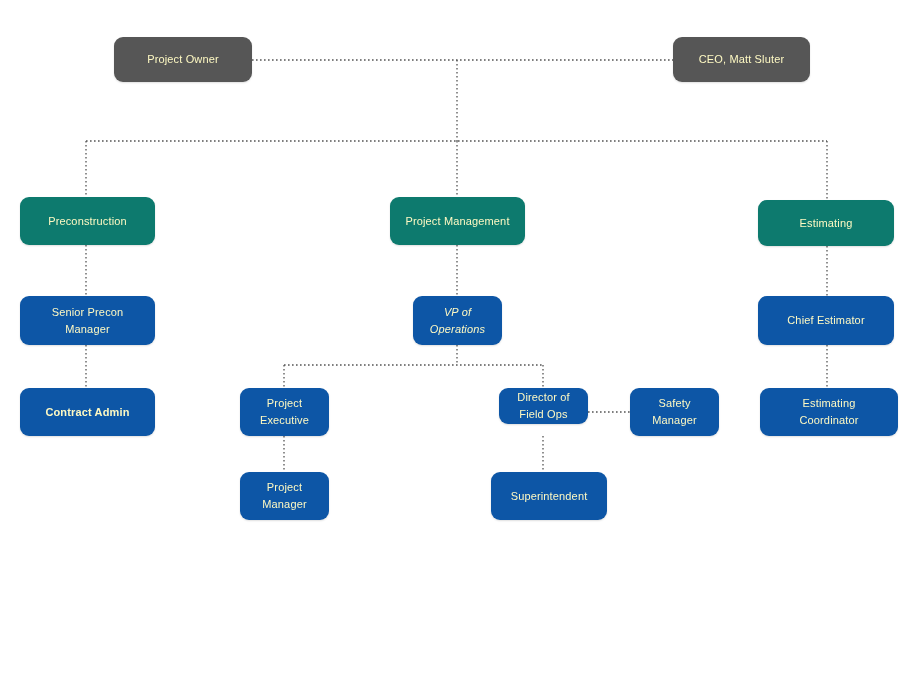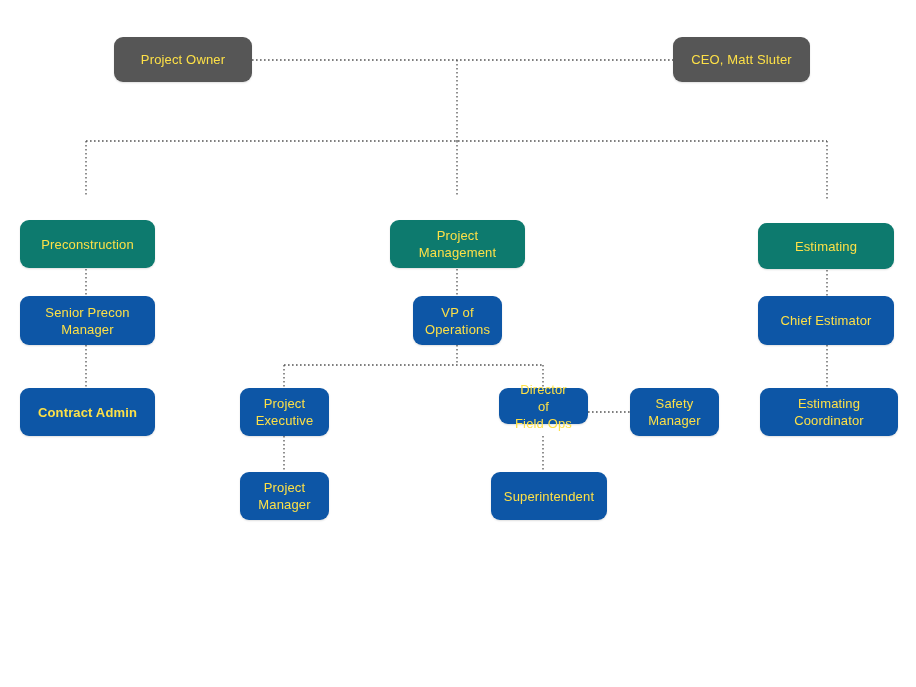--- a/index.html
+++ b/index.html
@@ -27,31 +27,31 @@
     pointer-events: none;
   }
   .node {
     position: absolute;
     box-sizing: border-box;
     display: flex;
     align-items: center;
     justify-content: center;
     text-align: center;
     border-radius: 9px;
-    color: #fde047;
-    font-size: 13px;
+    color: #fef9c3;
+    font-size: 11px;
     line-height: 17px;
     letter-spacing: 0.15px;
     padding: 2px 14px;
     font-family: "Liberation Sans", sans-serif;
     box-shadow: 0 1px 2px rgba(0,0,0,0.13);
     white-space: pre-line;
   }
   .node.lvl-exec { background: #565656; }
-  .node.lvl-dept { background: #0d7a6e; margin-top: 23px; }
+  .node.lvl-dept { background: #0d7a6e; }
   .node.lvl-role { background: #0d56a6; }
 </style>
 </head>
 <body>
 
 <div id="chart-root" style="background: rgb(255, 255, 255);">
   <svg id="edge-layer" width="916" height="687" viewBox="0 0 916 687" xmlns="http://www.w3.org/2000/svg">
       <polyline points="252,60 673,60" fill="none" stroke="#555555" stroke-width="1.3" stroke-dasharray="1.6,2.4" stroke-linecap="butt"></polyline>
       <polyline points="457,60 457,141" fill="none" stroke="#555555" stroke-width="1.3" stroke-dasharray="1.6,2.4" stroke-linecap="butt"></polyline>
       <polyline points="86,141 827,141" fill="none" stroke="#555555" stroke-width="1.3" stroke-dasharray="1.6,2.4" stroke-linecap="butt"></polyline>
@@ -71,21 +71,21 @@
       <polyline points="827,246 827,296" fill="none" stroke="#555555" stroke-width="1.3" stroke-dasharray="1.6,2.4" stroke-linecap="butt"></polyline>
       <polyline points="827,345 827,388" fill="none" stroke="#555555" stroke-width="1.3" stroke-dasharray="1.6,2.4" stroke-linecap="butt"></polyline>
     </svg>
 <div class="node lvl-exec" style="left: 114px; top: 37px; width: 138px; height: 45px; background: rgb(86, 86, 86);">Project Owner</div>
     <div class="node lvl-exec" style="left: 673px; top: 37px; width: 137px; height: 45px; background: rgb(86, 86, 86); text-align: center;">CEO, Matt Sluter</div>
     <div class="node lvl-dept" style="left: 20px; top: 197px; width: 135px; height: 48px; background: rgb(13, 122, 110);">Preconstruction</div>
     <div class="node lvl-dept" style="left: 390px; top: 197px; width: 135px; height: 48px; background: rgb(13, 122, 110);">Project Management</div>
     <div class="node lvl-dept" style="left: 758px; top: 200px; width: 136px; height: 46px; background: rgb(13, 122, 110);">Estimating</div>
     <div class="node lvl-role" style="left: 20px; top: 296px; width: 135px; height: 49px; background: rgb(13, 86, 166);">Senior Precon
 Manager</div>
-    <div class="node lvl-role" style="left: 413px; top: 296px; width: 89px; height: 49px; background: rgb(13, 86, 166);">VP of
+    <div class="node lvl-role" style="left: 413px; top: 296px; width: 89px; height: 49px; background: rgb(13, 86, 166); font-style: italic;">VP of
 Operations</div>
     <div class="node lvl-role" style="left: 758px; top: 296px; width: 136px; height: 49px; background: rgb(13, 86, 166);">Chief Estimator</div>
     <div class="node lvl-role" style="left: 20px; top: 388px; width: 135px; height: 48px; background: rgb(13, 86, 166); font-weight: bold;">Contract Admin</div>
     <div class="node lvl-role" style="left: 240px; top: 388px; width: 89px; height: 48px; background: rgb(13, 86, 166);">Project
 Executive</div>
     <div class="node lvl-role" style="left: 499px; top: 388px; width: 89px; height: 36px; background: rgb(13, 86, 166);">Director of
 Field Ops</div>
     <div class="node lvl-role" style="left: 630px; top: 388px; width: 89px; height: 48px; background: rgb(13, 86, 166);">Safety
 Manager</div>
     <div class="node lvl-role" style="left: 760px; top: 388px; width: 138px; height: 48px; background: rgb(13, 86, 166);">Estimating

